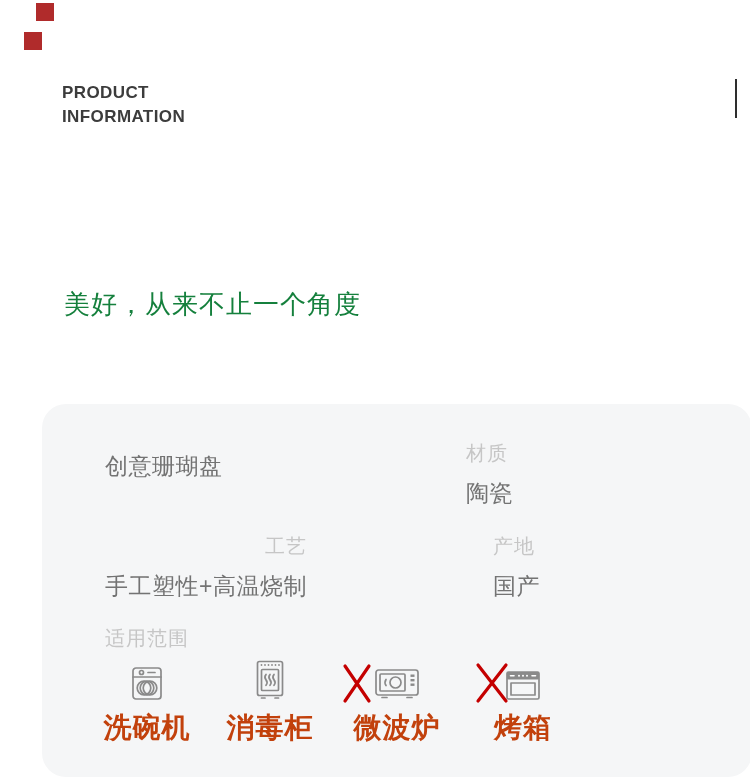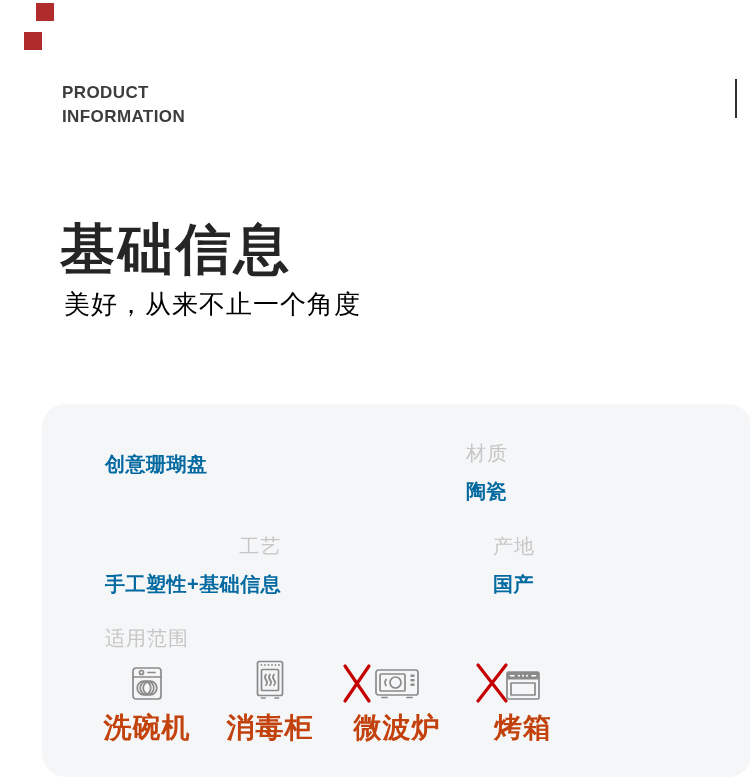--- a/index.html
+++ b/index.html
@@ -16,33 +16,33 @@
     font-size:17px; line-height:24px; font-weight:bold;
     color:#3c3c3c; letter-spacing:.4px;
   }
   .vline { position:absolute; left:713px; top:79px; width:2px; height:39px; background:#2e2e2e; }
   .title {
     position:absolute; left:38px; top:213px;
     font-size:55px; font-weight:800; color:#252525; letter-spacing:3px;
   }
   .subtitle {
     position:absolute; left:42px; top:287px;
-    font-size:26px; color:#000000; letter-spacing:1px;
+    font-size:26px; color:#15803d; letter-spacing:1px;
   }
   .card {
     position:absolute; left:20px; top:404px; width:710px; height:373px;
     background:#f5f6f7; border-radius:24px;
   }
   .field { position:absolute; }
   .f1 { left:63px; top:36px; }
   .f2 { left:424px; top:36px; }
   .f3 { left:63px; top:129px;text-align:right; }
   .f4 { left:451px; top:129px; }
   .flabel { font-size:20px; color:#c6c6c6; letter-spacing:1px; }
-  .fvalue { font-size:20px; font-weight:bold; color:#0369a1; margin-top:11px; letter-spacing:.5px; }
+  .fvalue { font-size:23px; font-weight:normal; color:#737373; margin-top:11px; letter-spacing:.5px; }
   .suit-label { position:absolute; left:63px; top:221px; }
   .suit-item { position:absolute; top:252px; width:124px; text-align:center; }
   .g1 { left:43px; } .g2 { left:166px; } .g3 { left:293px; } .g4 { left:419px; }
   .icon-box {
     position:relative; height:44px;
     display:flex; align-items:flex-end; justify-content:center;
   }
   .icon-box svg.appl { display:block; }
   .appl { stroke:#8a8a8a; fill:none; stroke-width:1.7; stroke-linecap:round; stroke-linejoin:round; }
   .appl .fillg { fill:#8a8a8a; stroke:none; }
@@ -59,37 +59,36 @@
   <div class="sq sq1"></div>
   <div class="sq sq2"></div>
 
   <div class="eyebrow">
     <div>PRODUCT</div>
     <div>INFORMATION</div>
   </div>
 
   <div class="vline"></div>
 
-  <div class="title">基础信息</div>
   <div class="subtitle">美好，从来不止一个角度</div>
 
   <div class="card">
 
     <div class="field f1">
       <div class="fvalue">创意珊瑚盘</div>
     </div>
 
     <div class="field f2">
       <div class="flabel">材质</div>
       <div class="fvalue">陶瓷</div>
     </div>
 
     <div class="field f3">
       <div class="flabel">工艺</div>
-      <div class="fvalue">手工塑性+基础信息</div>
+      <div class="fvalue">手工塑性+高温烧制</div>
     </div>
 
     <div class="field f4">
       <div class="flabel">产地</div>
       <div class="fvalue">国产</div>
     </div>
 
     <div class="flabel suit-label">适用范围</div>
 
     <div class="suit-item g1">

